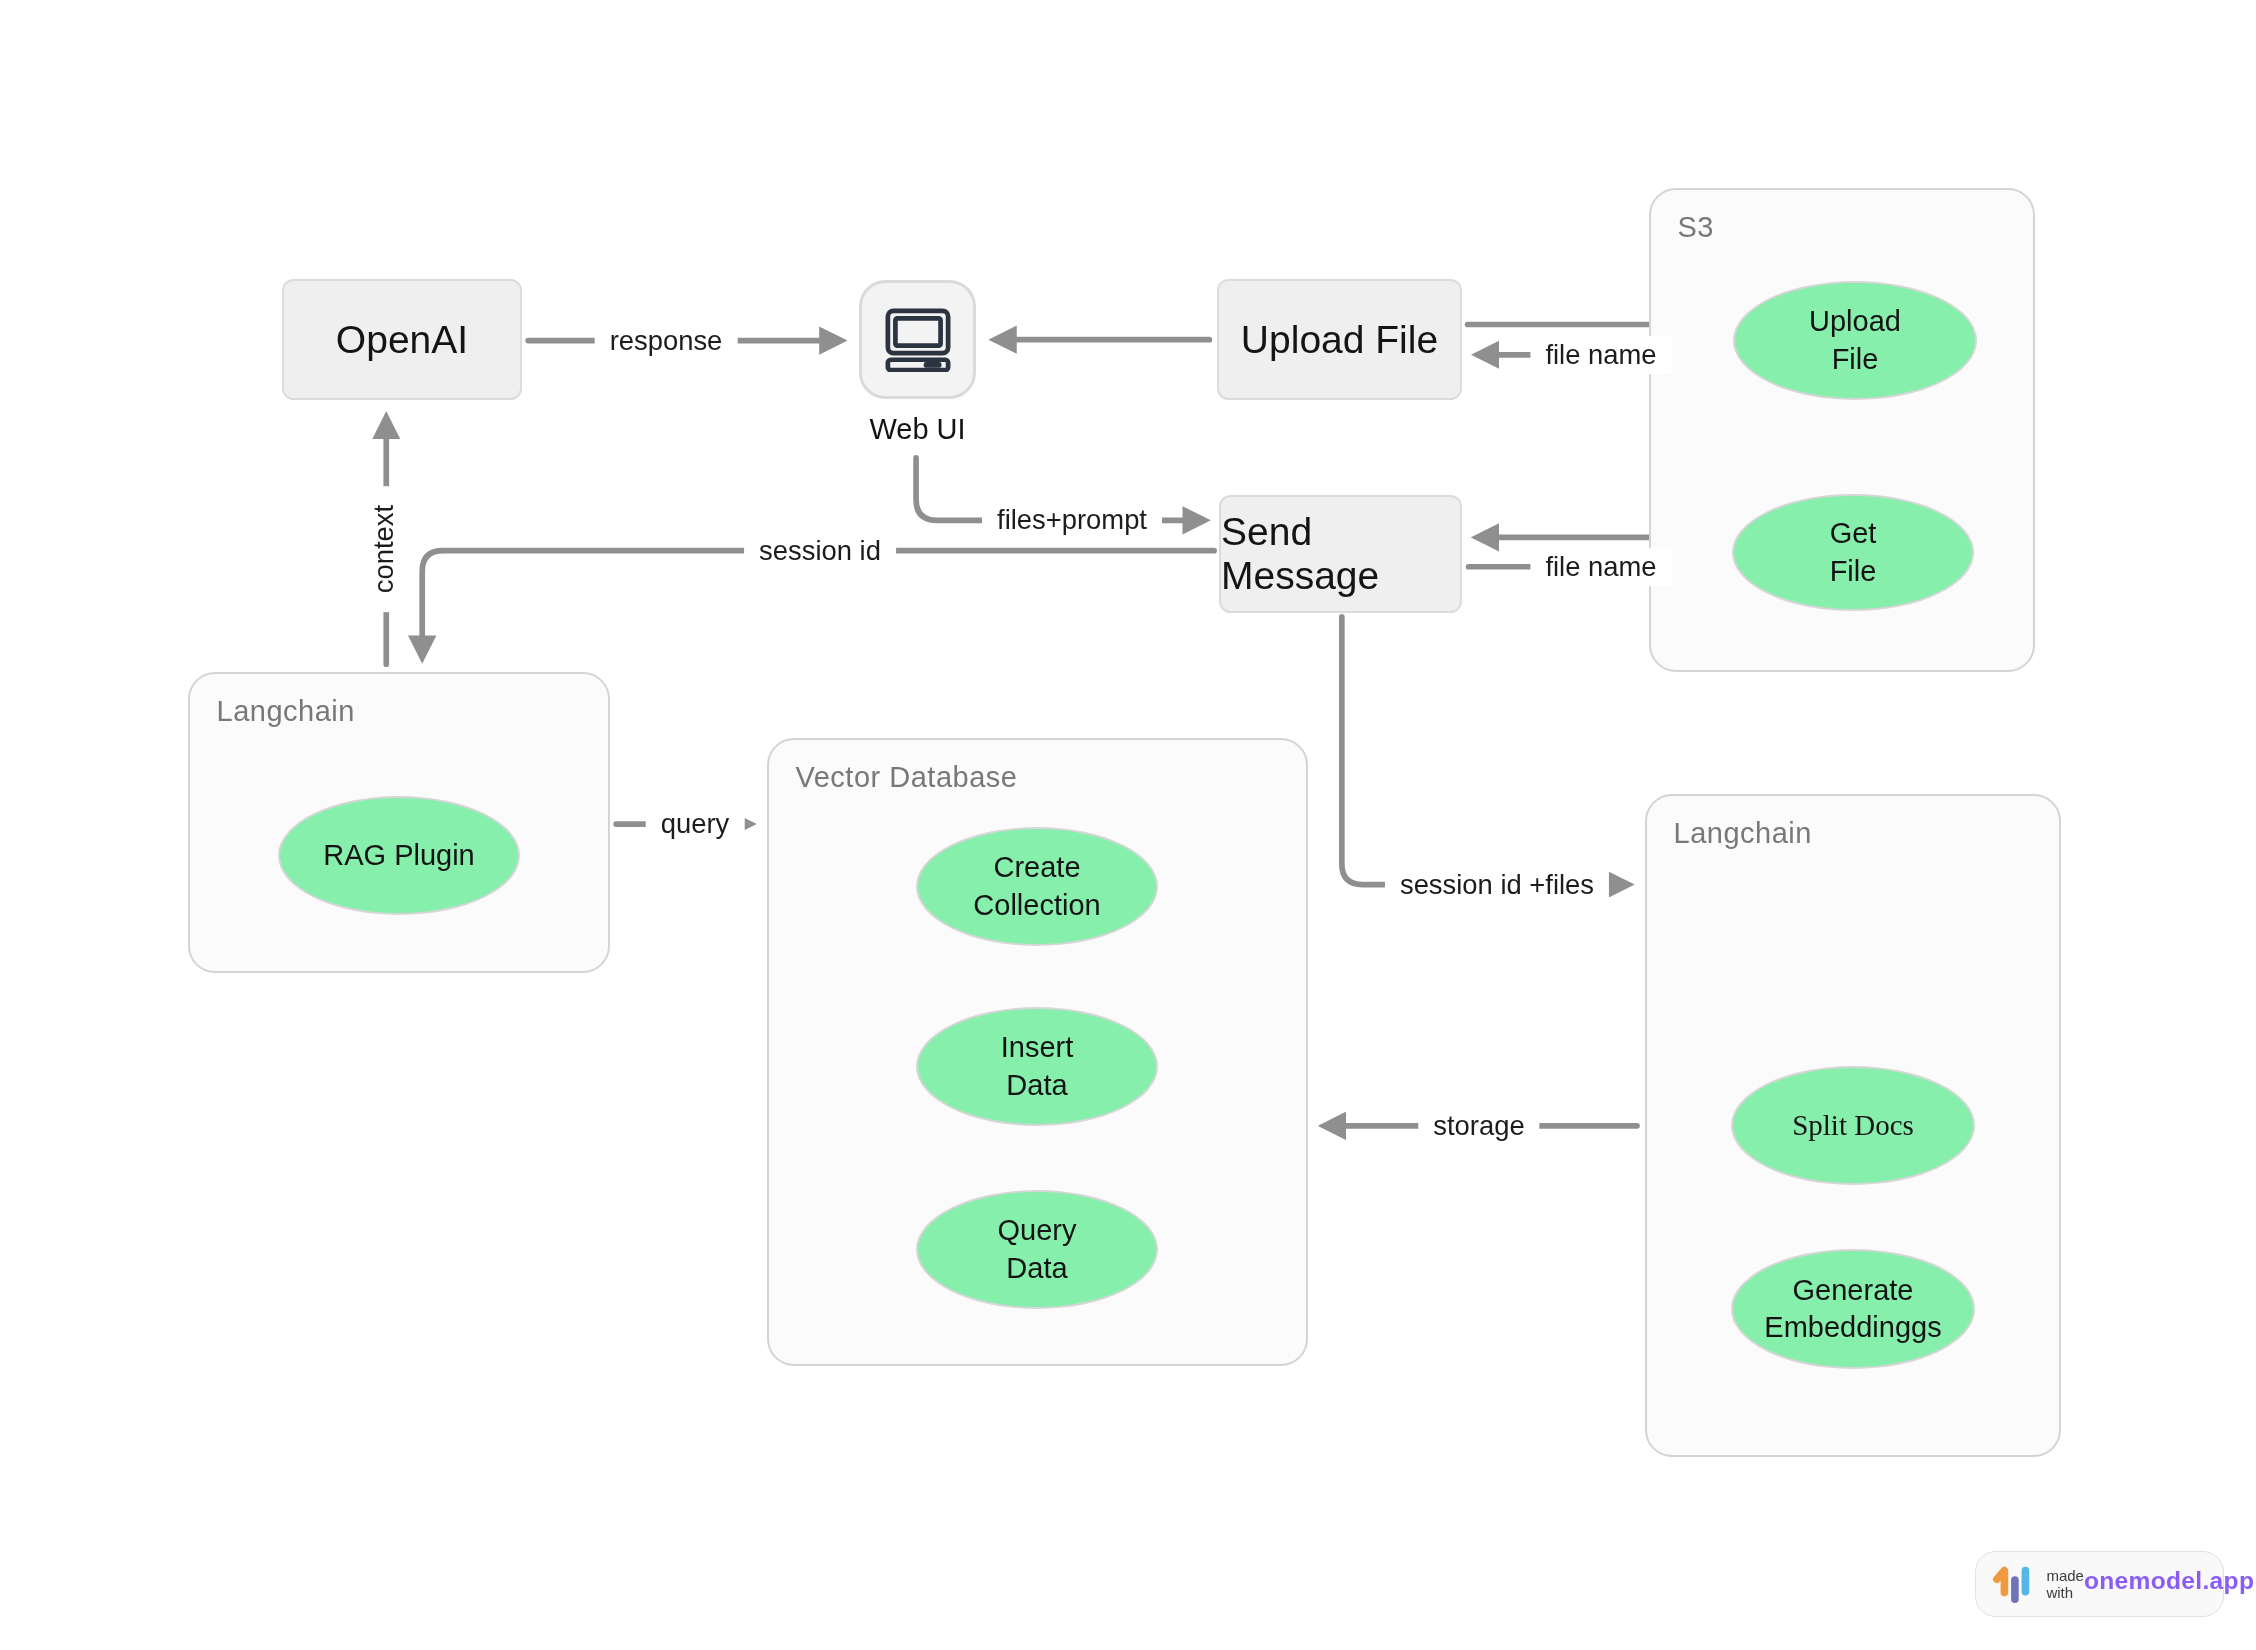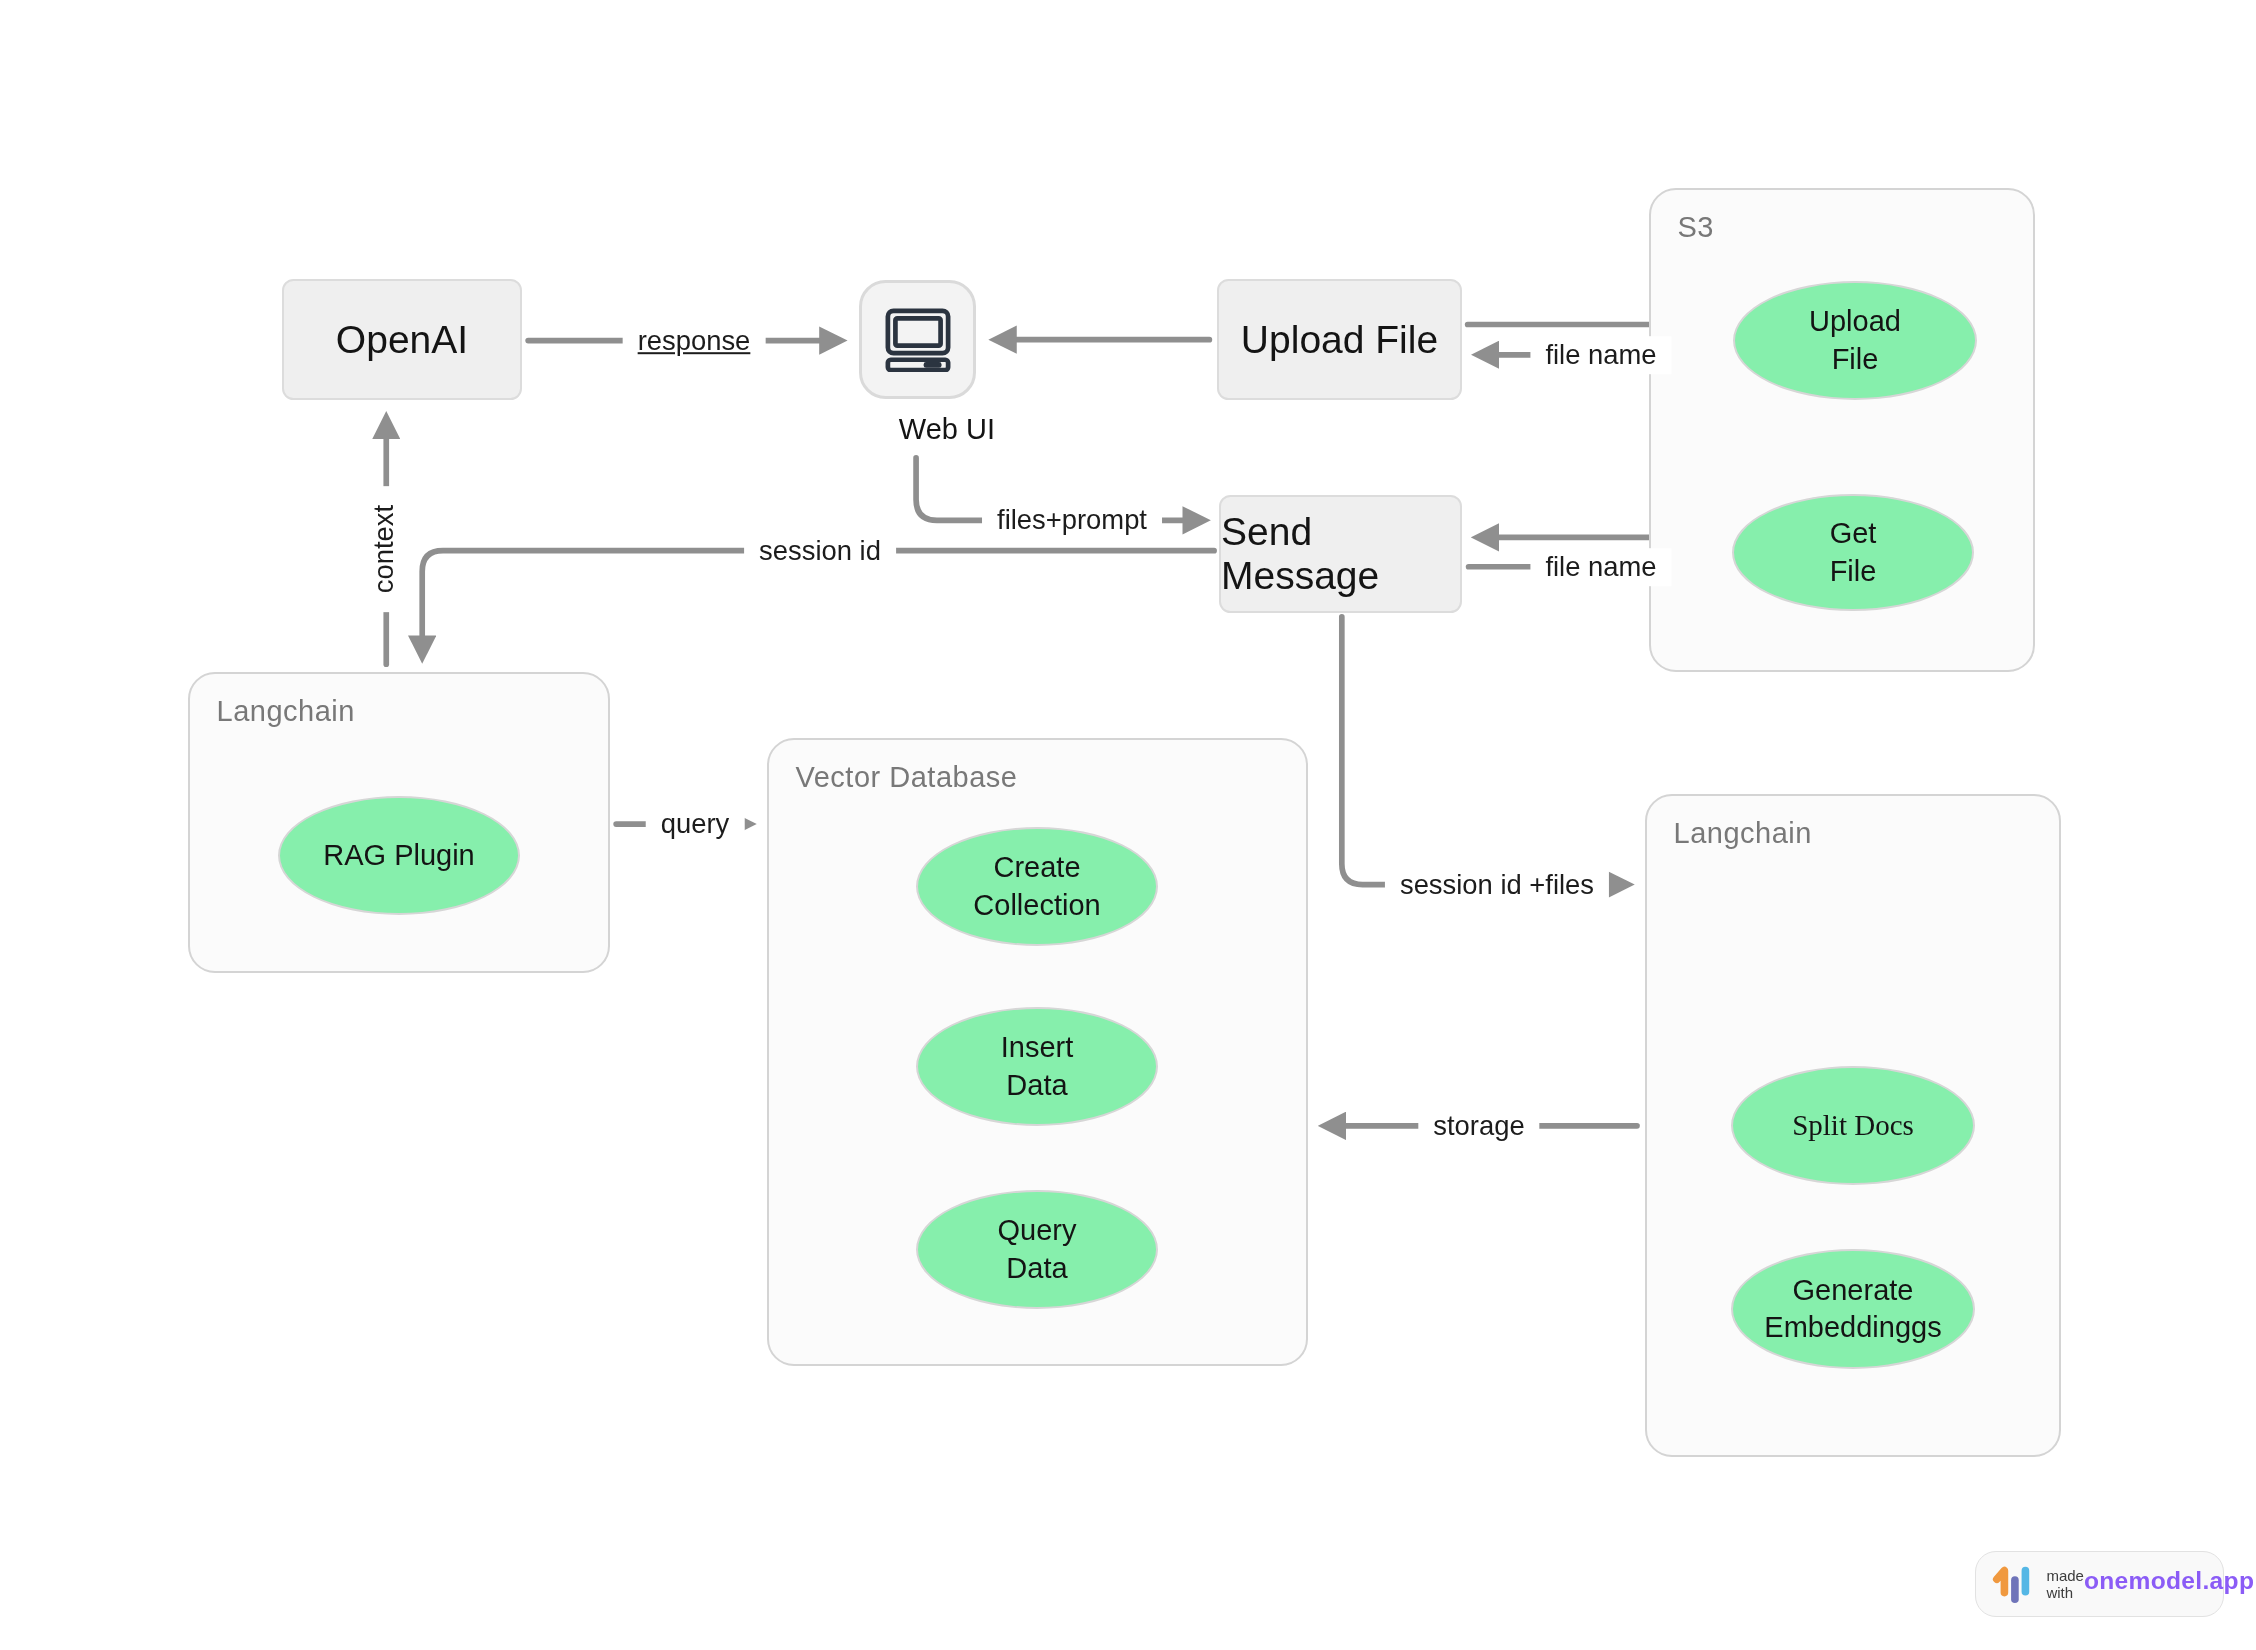--- a/index.html
+++ b/index.html
@@ -139,21 +139,21 @@
       <path d="M1552,599 H1800" marker-end="url(#ah)"></path>
 
       <path d="M1418,652 V913 Q1418,935 1440,935 H1700" marker-end="url(#ah)"></path>
 
       <path d="M1730,1190 H1420" marker-end="url(#ah)"></path>
 
       <path d="M651,871 H772" marker-end="url(#ah)"></path>
     </g>
   </svg>
 
-  <span class="edge-label" style="left:694px; top:341px;text-decoration:underline;">response</span>
+  <span class="edge-label" style="left:666px; top:341px;">response</span>
   <span class="edge-label" style="left:1601px; top:355px;">file name</span>
   <span class="edge-label" style="left:1072px; top:520px;">files+prompt</span>
   <span class="edge-label" style="left:820px; top:551px;">session id</span>
   <span class="edge-label vertical" style="left:384px; top:549px;">context</span>
   <span class="edge-label" style="left:1601px; top:567px;">file name</span>
   <span class="edge-label" style="left:1497px; top:885px;">session id +files</span>
   <span class="edge-label" style="left:1479px; top:1126px;">storage</span>
   <span class="edge-label" style="left:695px; top:824px;">query</span>
 
   <div class="node-layer">
@@ -189,21 +189,21 @@
     <div class="icon-tile" style="left:859px; top:280px; width:117px; height:119px;">
       <span style="display:flex;">
         <svg width="72" height="64" viewBox="0 0 74 68" fill="none">
           <rect x="5" y="3" width="64" height="45" rx="6" stroke="#2b3440" stroke-width="5"></rect>
           <rect x="13" y="11" width="48" height="29" rx="2" stroke="#2b3440" stroke-width="5"></rect>
           <rect x="5" y="55" width="64" height="11" rx="3" stroke="#2b3440" stroke-width="5"></rect>
           <rect x="43" y="57.5" width="19" height="6" rx="2.5" fill="#2b3440"></rect>
         </svg>
       </span>
     </div>
-    <div class="tile-caption" style="left:840px; top:413px; width:155px;text-align:right;">Web UI</div>
+    <div class="tile-caption" style="left:840px; top:413px; width:155px;">Web UI</div>
 
     <div class="ellipse-node" style="left:1733px; top:281px; width:244px; height:119px;">
       <span>Upload
 File</span>
     </div>
 
     <div class="ellipse-node" style="left:1732px; top:494px; width:242px; height:117px;">
       <span>Get
 File</span>
     </div>

